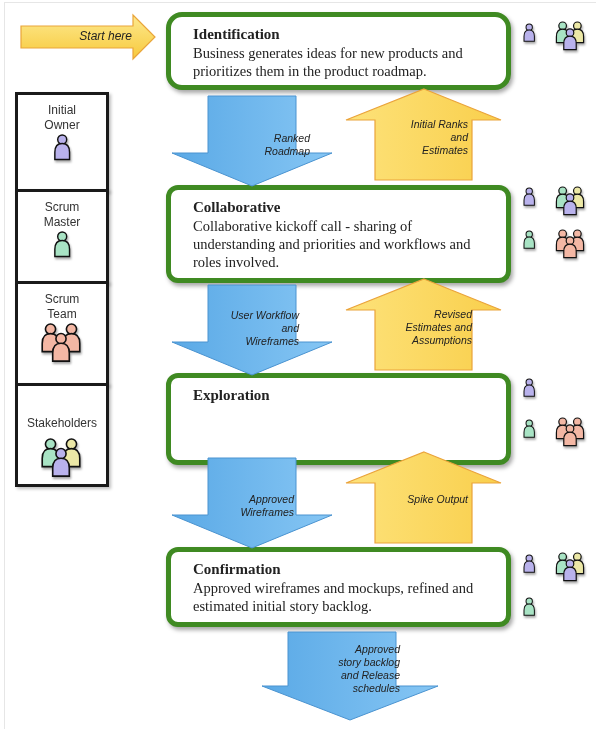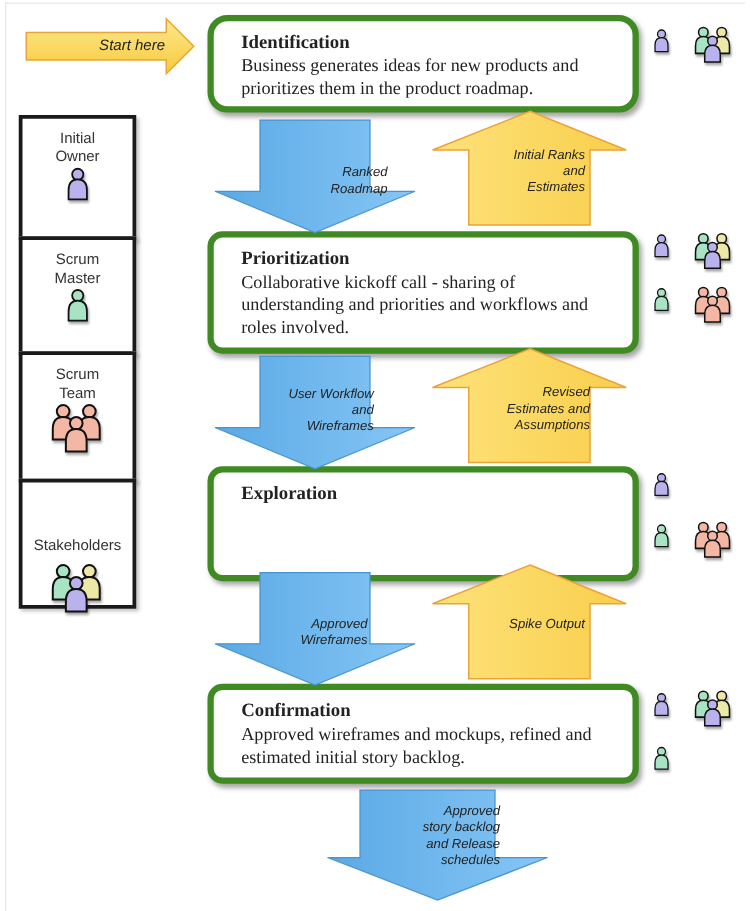--- a/index.html
+++ b/index.html
@@ -68,21 +68,21 @@
 
 <div class="stage" style="top:12px;height:78px;border-radius:16px;">
   <div class="title">Identification</div>
   <div class="desc">
     <div>Business generates ideas for new products and</div>
     <div>prioritizes them in the product roadmap.</div>
   </div>
 </div>
 
 <div class="stage" style="top:185px;height:98px;">
-  <div class="title">Prioritization</div>
+  <div class="title">Collaborative</div>
   <div class="desc">
     <div>Collaborative kickoff call - sharing of</div>
     <div>understanding and priorities and workflows and</div>
     <div>roles involved.</div>
   </div>
 </div>
 
 <div class="stage" style="top:373px;height:92px;">
   <div class="title">Exploration</div>
 </div>
@@ -184,21 +184,21 @@
     <span class="icon"><svg width="50" height="52" style="filter:drop-shadow(1px 2px 1px rgba(0,0,0,0.35))">
           <circle cx="13.52" cy="7.0687999999999995" r="5.0687999999999995" fill="#f3b7a4" stroke="#111" stroke-width="1.6128"></circle>
           <path d="M5.2256,29.60192 L5.2256,21.51488 Q5.2256,11.63072 13.52,11.63072 Q21.8144,11.63072 21.8144,21.51488 L21.8144,29.60192 Z" fill="#f3b7a4" stroke="#111" stroke-width="1.6128"></path>
           <circle cx="34.480000000000004" cy="7.0687999999999995" r="5.0687999999999995" fill="#f3b7a4" stroke="#111" stroke-width="1.6128"></circle>
           <path d="M26.185600000000004,29.60192 L26.185600000000004,21.51488 Q26.185600000000004,11.63072 34.480000000000004,11.63072 Q42.7744,11.63072 42.7744,21.51488 L42.7744,29.60192 Z" fill="#f3b7a4" stroke="#111" stroke-width="1.6128"></path>
           <circle cx="24" cy="16.6288" r="5.0687999999999995" fill="#f3b7a4" stroke="#111" stroke-width="1.6128"></circle>
           <path d="M15.7056,39.161919999999995 L15.7056,31.07488 Q15.7056,21.19072 24,21.19072 Q32.294399999999996,21.19072 32.294399999999996,31.07488 L32.294399999999996,39.161919999999995 Z" fill="#f3b7a4" stroke="#111" stroke-width="1.6128"></path>
         </svg></span>
   </div>
   <div class="legend-cell" style="height:104px;">
-    <div class="lbl" style="padding-top:30px;margin-top:13px;">
+    <div class="lbl" style="padding-top:30px;">
       <div>Stakeholders</div>
     </div>
     <span class="icon" style="margin-top:6px;"><svg width="50" height="52" style="filter:drop-shadow(1px 2px 1px rgba(0,0,0,0.35))">
           <circle cx="13.52" cy="7.0687999999999995" r="5.0687999999999995" fill="#a8e3c4" stroke="#111" stroke-width="1.6128"></circle>
           <path d="M5.2256,29.60192 L5.2256,21.51488 Q5.2256,11.63072 13.52,11.63072 Q21.8144,11.63072 21.8144,21.51488 L21.8144,29.60192 Z" fill="#a8e3c4" stroke="#111" stroke-width="1.6128"></path>
           <circle cx="34.480000000000004" cy="7.0687999999999995" r="5.0687999999999995" fill="#ece8a6" stroke="#111" stroke-width="1.6128"></circle>
           <path d="M26.185600000000004,29.60192 L26.185600000000004,21.51488 Q26.185600000000004,11.63072 34.480000000000004,11.63072 Q42.7744,11.63072 42.7744,21.51488 L42.7744,29.60192 Z" fill="#ece8a6" stroke="#111" stroke-width="1.6128"></path>
           <circle cx="24" cy="16.6288" r="5.0687999999999995" fill="#b9b2ec" stroke="#111" stroke-width="1.6128"></circle>
           <path d="M15.7056,39.161919999999995 L15.7056,31.07488 Q15.7056,21.19072 24,21.19072 Q32.294399999999996,21.19072 32.294399999999996,31.07488 L32.294399999999996,39.161919999999995 Z" fill="#b9b2ec" stroke="#111" stroke-width="1.6128"></path>
         </svg></span>

